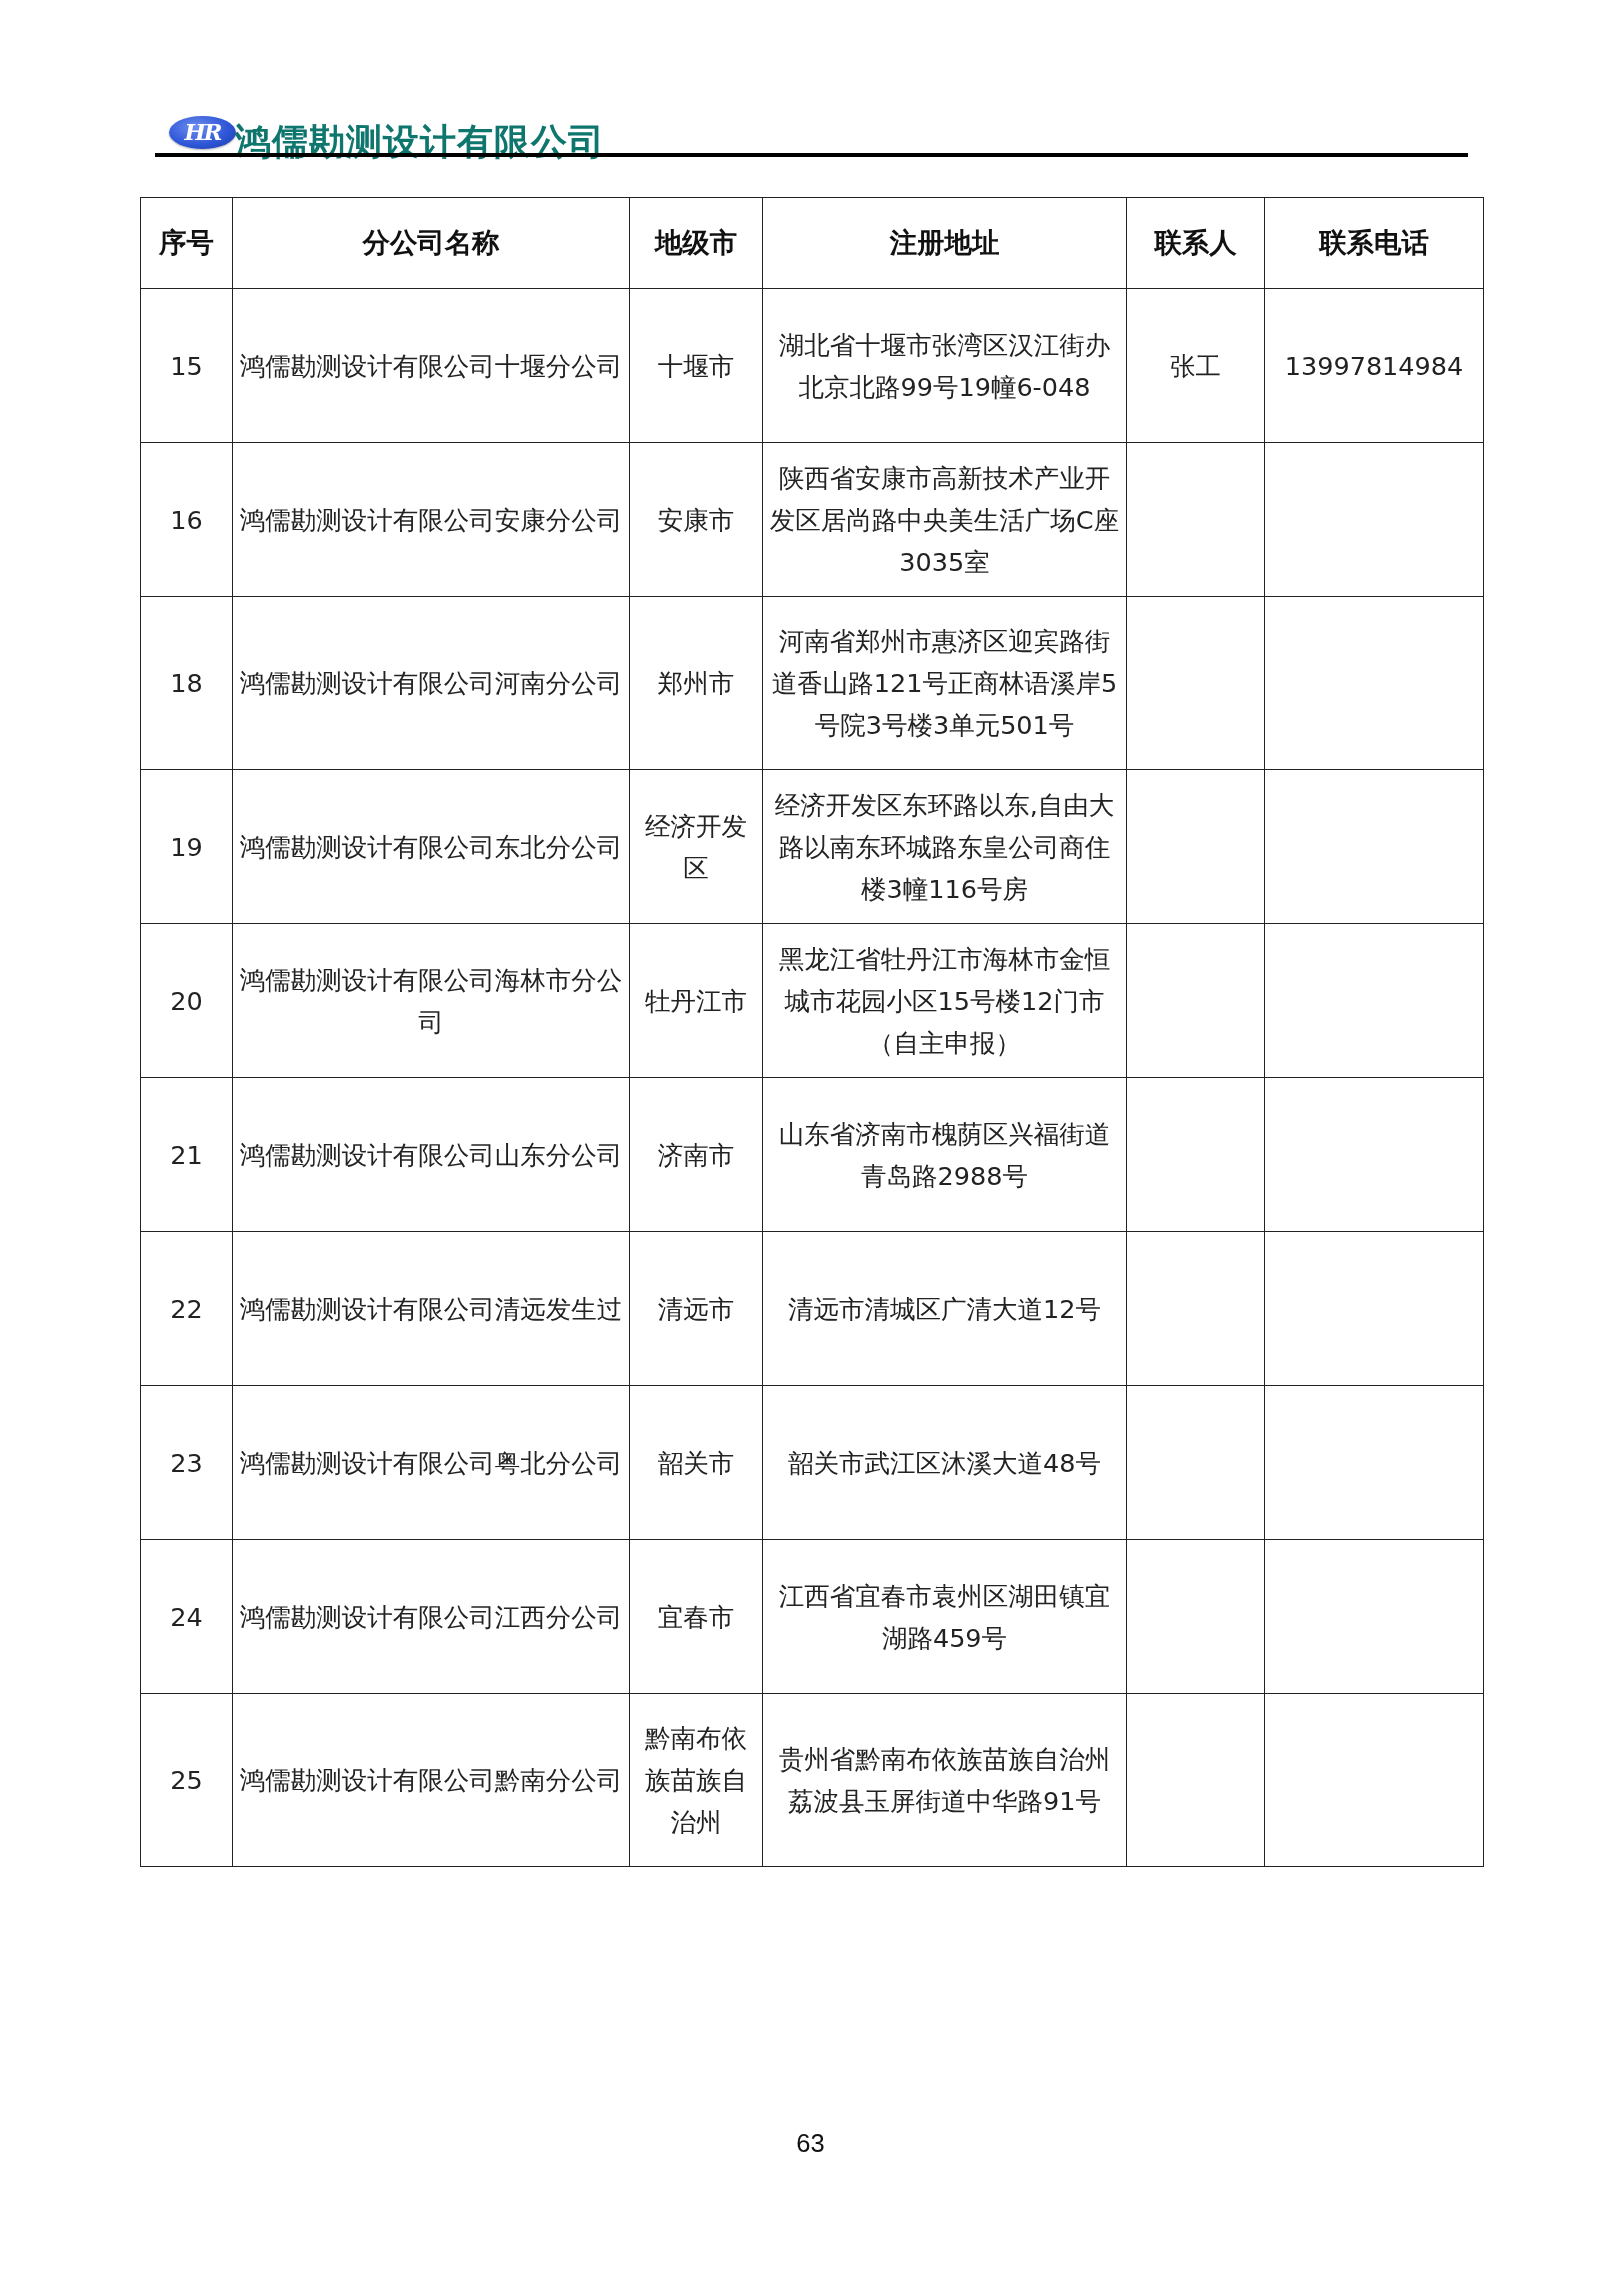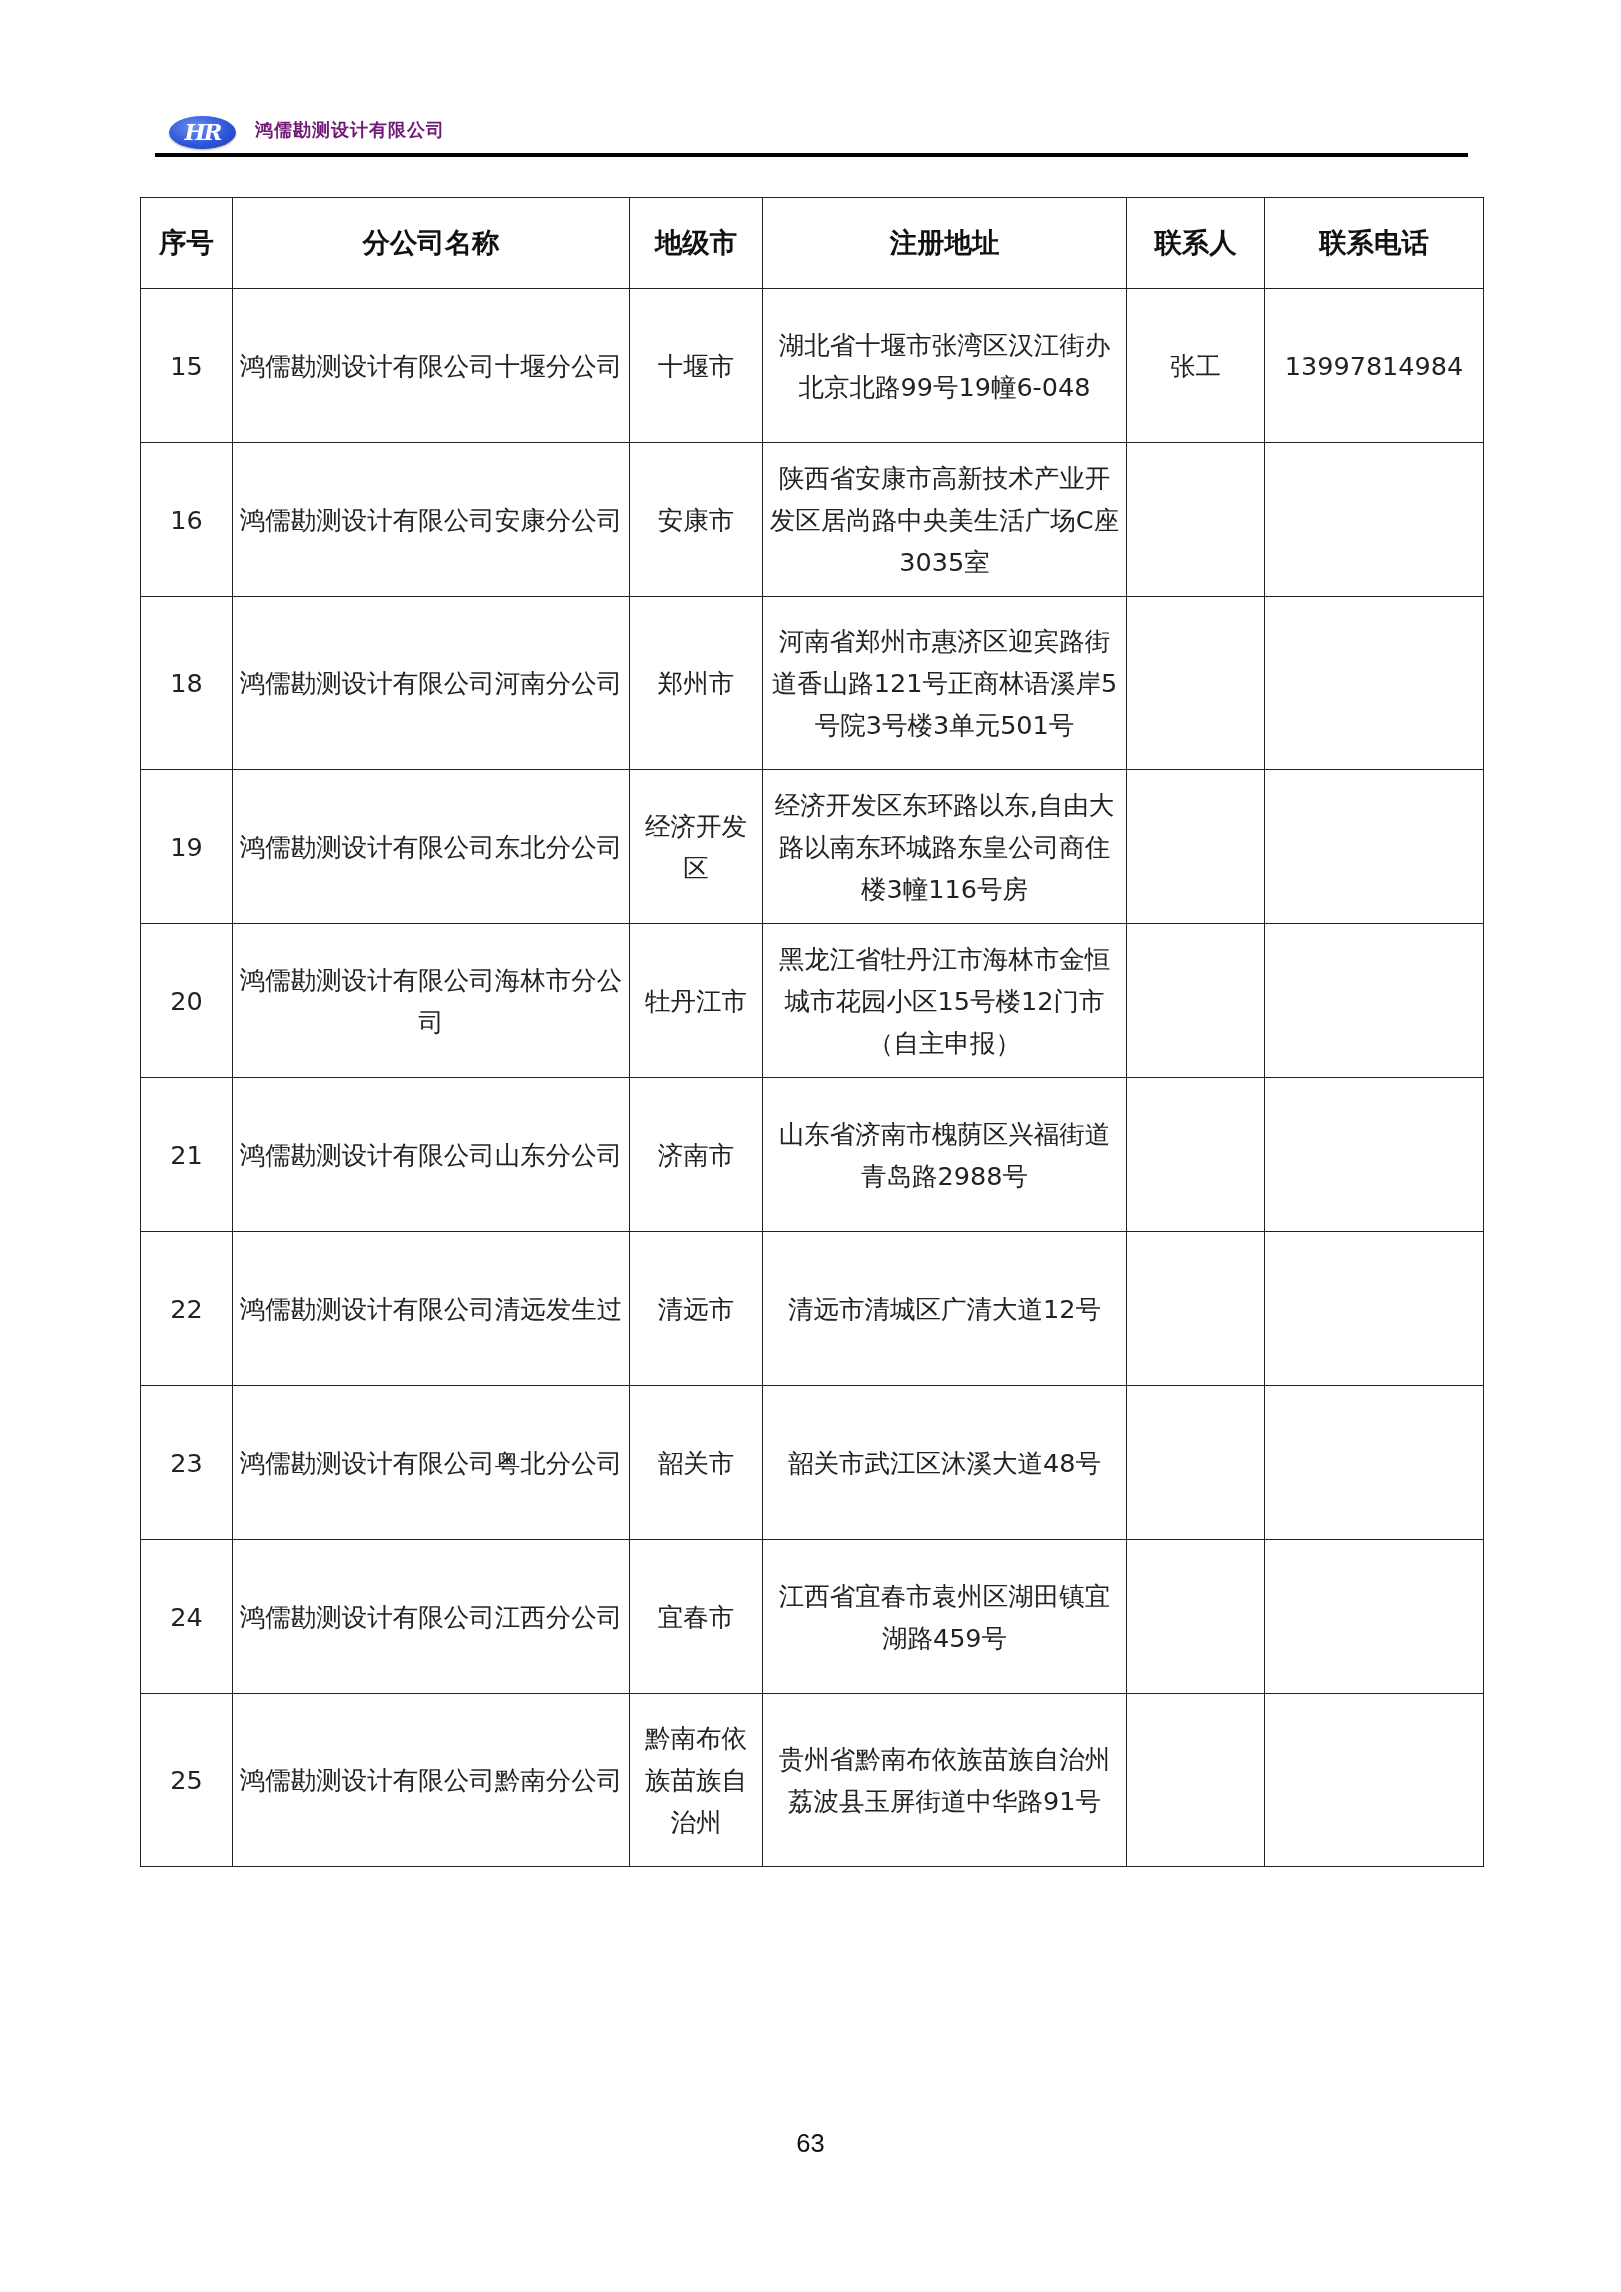--- a/index.html
+++ b/index.html
@@ -5,22 +5,22 @@
   html, body { margin: 0; padding: 0; background: #ffffff; }
   body { width: 1621px; height: 2293px; position: relative; overflow: hidden;
          font-family: "DejaVu Serif", "Liberation Serif", serif; color: #111; }
   .header { position: absolute; left: 155px; top: 112px; width: 1323px; height: 45px; }
   .logo { position: absolute; left: 14px; top: 3.9px; width: 67px; height: 33px; border-radius: 50%;
           background: radial-gradient(ellipse at 40% 35%, #6f8ff0 0%, #2f57d8 55%, #1c3aa8 100%);
           box-shadow: 0 1px 2px rgba(0,0,0,0.3); }
   .logo span { position: absolute; left: 0; right: 0; top: 2.9px; text-align: center; color: #fff;
                font-family: "DejaVu Serif", serif; font-style: italic; font-weight: bold; font-size: 22.5px;
                letter-spacing: -2px; }
-  .company { position: absolute; left: 100px; top: 5.9px; font-family: "DejaVu Sans", "Liberation Sans", sans-serif;
-             font-weight: bold; font-size: 18px; color: #701a75; letter-spacing: 1px; }
+  .company { position: absolute; left: 80px; top: 5.9px; font-family: "DejaVu Sans", "Liberation Sans", sans-serif;
+             font-weight: bold; font-size: 36px; color: #0f766e; letter-spacing: 1px; }
   .header-rule { position: absolute; left: 155px; top: 153px; width: 1313px; height: 3.9px; background: #000; }
 
   table.branches { position: absolute; left: 140px; top: 197px; border-collapse: collapse; table-layout: fixed;
                    width: 1343px; }
   table.branches td, table.branches th { border: 1.5px solid #222; text-align: center; vertical-align: middle;
                    padding: 0 5.9px; line-height: 42px; }
   table.branches th { font-family: "DejaVu Sans", "Liberation Sans", sans-serif; font-weight: bold;
                       font-size: 27.4px; height: 90px; margin-left: 18px; }
   table.branches td { font-family: "DejaVu Sans", "Liberation Sans", sans-serif; font-size: 25.5px; color: #222; }
   td.num { font-family: "Liberation Serif", "DejaVu Serif", serif; font-size: 29px; text-align: left; padding-left: 13.7px; }

